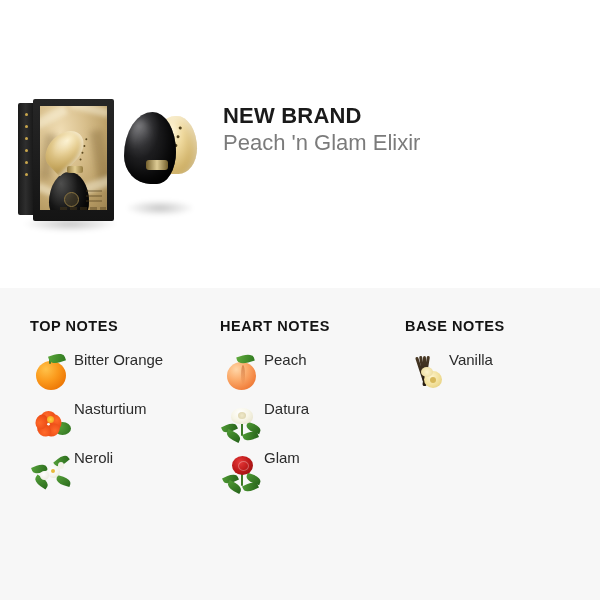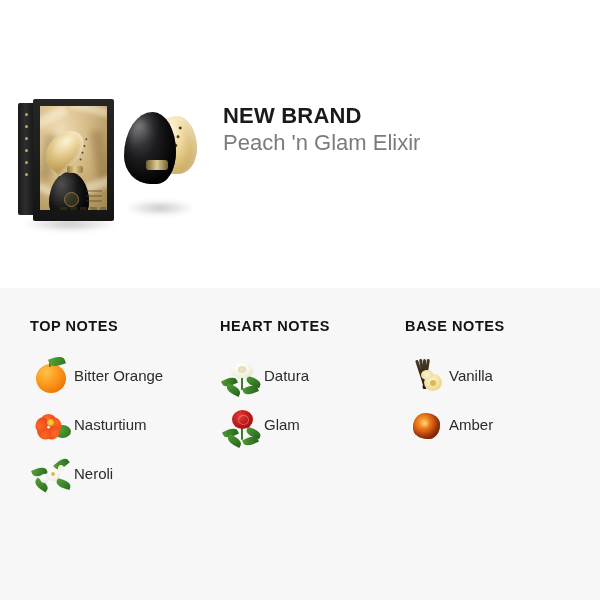--- a/index.html
+++ b/index.html
@@ -280,21 +280,20 @@
     font-size: 14.5px;
     font-weight: bold;
     color: #131313;
     letter-spacing: .55px;
     margin: 0;
     padding-top: 30px;
     padding-bottom: 17px;
   }
   .note-row {
     display: flex;
-    align-items: center;
     height: 49px;
   }
   .note-icon {
     width: 44px;
     height: 44px;
     position: relative;
     flex: 0 0 44px;
   }
   .note-label {
     font-size: 15px;
@@ -546,20 +545,28 @@
           <div class="ic ner-bud"></div>
           <div class="ic ner-dot"></div>
         </div>
         <span class="note-label">Neroli</span>
       </div>
     </div>
 
     <div class="notes-col col-heart">
       <p class="col-title">HEART NOTES</p>
 
+      <div class="note-row">
+        <div class="note-icon">
+          <div class="ic peach-body"></div>
+          <div class="ic peach-cleft"></div>
+          <div class="ic peach-leaf"></div>
+        </div>
+        <span class="note-label">Peach</span>
+      </div>
 
       <div class="note-row">
         <div class="note-icon">
           <div class="ic dat-stem"></div>
           <div class="ic dat-leaf" style="left:2px;  top:24px; transform:rotate(-24deg)"></div>
           <div class="ic dat-leaf" style="left:26px; top:24px; transform:rotate(20deg)"></div>
           <div class="ic dat-leaf" style="left:6px;  top:32px; transform:rotate(26deg)"></div>
           <div class="ic dat-leaf" style="left:23px; top:32px; transform:rotate(-22deg)"></div>
           <div class="ic dat-bloom"></div>
           <div class="ic dat-throat"></div>
@@ -590,23 +597,16 @@
           <div class="ic van-pod" style="left:14px; top:5px; transform:rotate(-9deg)"></div>
           <div class="ic van-pod" style="left:18px; top:5px; transform:rotate(0deg)"></div>
           <div class="ic van-pod" style="left:22px; top:5px; transform:rotate(9deg)"></div>
           <div class="ic van-flower"></div>
           <div class="ic van-petal"></div>
           <div class="ic van-core"></div>
         </div>
         <span class="note-label">Vanilla</span>
       </div>
 
-      <div class="note-row">
-        <div class="note-icon">
-          <div class="ic amber-chunk"></div>
-          <div class="ic amber-glow"></div>
-        </div>
-        <span class="note-label">Amber</span>
-      </div>
     </div>
 
   </div>
 </div>
 
 </body></html>

